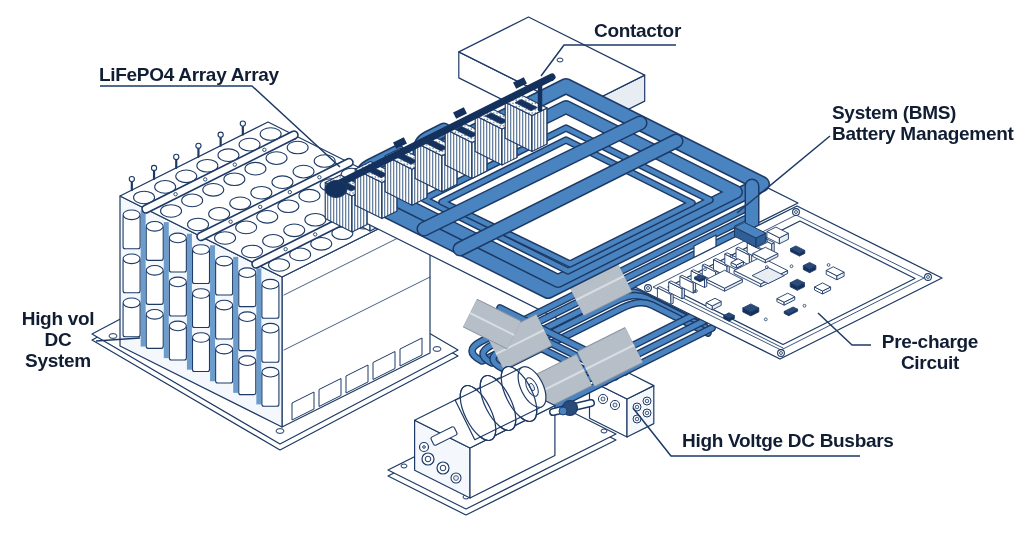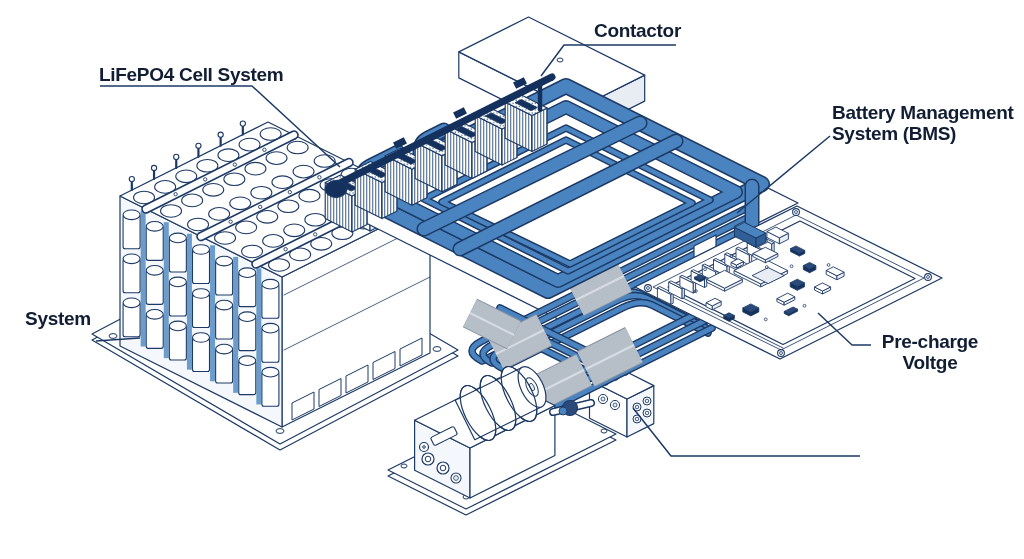--- a/index.html
+++ b/index.html
@@ -438,29 +438,31 @@
         <path d="M 100,86 L 252,86 L 340,167" fill="none" stroke="#1d3a66" stroke-width="1.5" stroke-linejoin="round"></path>
         <path d="M 830,136 L 737,213" fill="none" stroke="#1d3a66" stroke-width="1.5" stroke-linejoin="round"></path>
         <path d="M 96,341 L 140,338" fill="none" stroke="#1d3a66" stroke-width="1.5" stroke-linejoin="round"></path>
         <path d="M 871,345 L 852,345 L 818,313" fill="none" stroke="#1d3a66" stroke-width="1.5" stroke-linejoin="round"></path>
         <path d="M 860,456 L 671,456 L 633,408" fill="none" stroke="#1d3a66" stroke-width="1.5" stroke-linejoin="round"></path>
       </g>
   </svg>
 
   <div class="label" style="left:594px;top:20px">Contactor</div>
 
-  <div class="label" style="left:99px;top:64px">LiFePO4 Cell System</div>
+  <div class="label" style="left:99px;top:64px">LiFePO4 Array Array</div>
 
   <div class="label" style="left:832px;top:102px">
+    <div>System (BMS)</div>
     <div>Battery Management</div>
-    <div>System (BMS)</div>
   </div>
 
   <div class="label center" style="left:8px;top:308px;width:100px">
+    <div>High vol DC</div>
     <div>System</div>
   </div>
 
   <div class="label center" style="left:878px;top:331px;width:104px">
     <div>Pre-charge</div>
-    <div>Voltge</div>
+    <div>Circuit</div>
   </div>
 
+  <div class="label" style="left:682px;top:430px">High Voltge DC Busbars</div>
 </div>
 
 </body></html>

